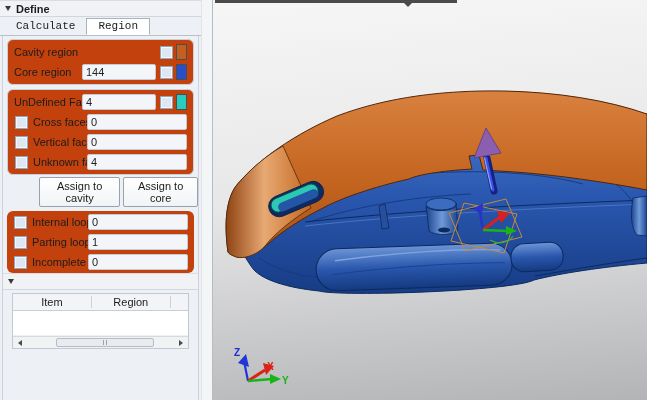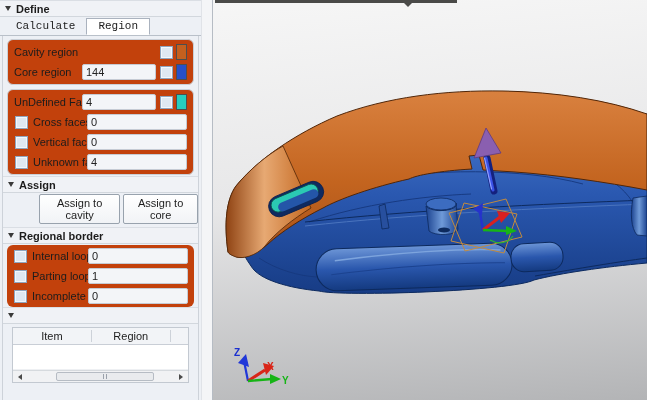--- a/index.html
+++ b/index.html
@@ -123,33 +123,25 @@
             <span class="lbl">Vertical faces</span>
             <input class="field" readonly="" value="0" style="">
           </div>
           <div class="row">
             <span class="cb left"></span>
             <span class="lbl">Unknown faces</span>
             <input class="field" readonly="" value="4" style="">
           </div>
         </div>
 
-        <div class="sec-header">
-          <span class="tri"></span>
-          <span>Assign</span>
-        </div>
         <div class="btnrow">
           <button class="btn">Assign to cavity</button>
           <button class="btn">Assign to core</button>
         </div>
 
-        <div class="sec-header">
-          <span class="tri"></span>
-          <span>Regional border</span>
-        </div>
         <div class="groupbox" style="border:none; padding:1px 6px; margin:1px 4px 0;">
           <div class="row">
             <span class="cb left"></span>
             <span class="lbl">Internal loops</span>
             <input class="field" readonly="" value="0" style="">
           </div>
           <div class="row">
             <span class="cb left"></span>
             <span class="lbl">Parting loops</span>
             <input class="field" readonly="" value="1" style="">

